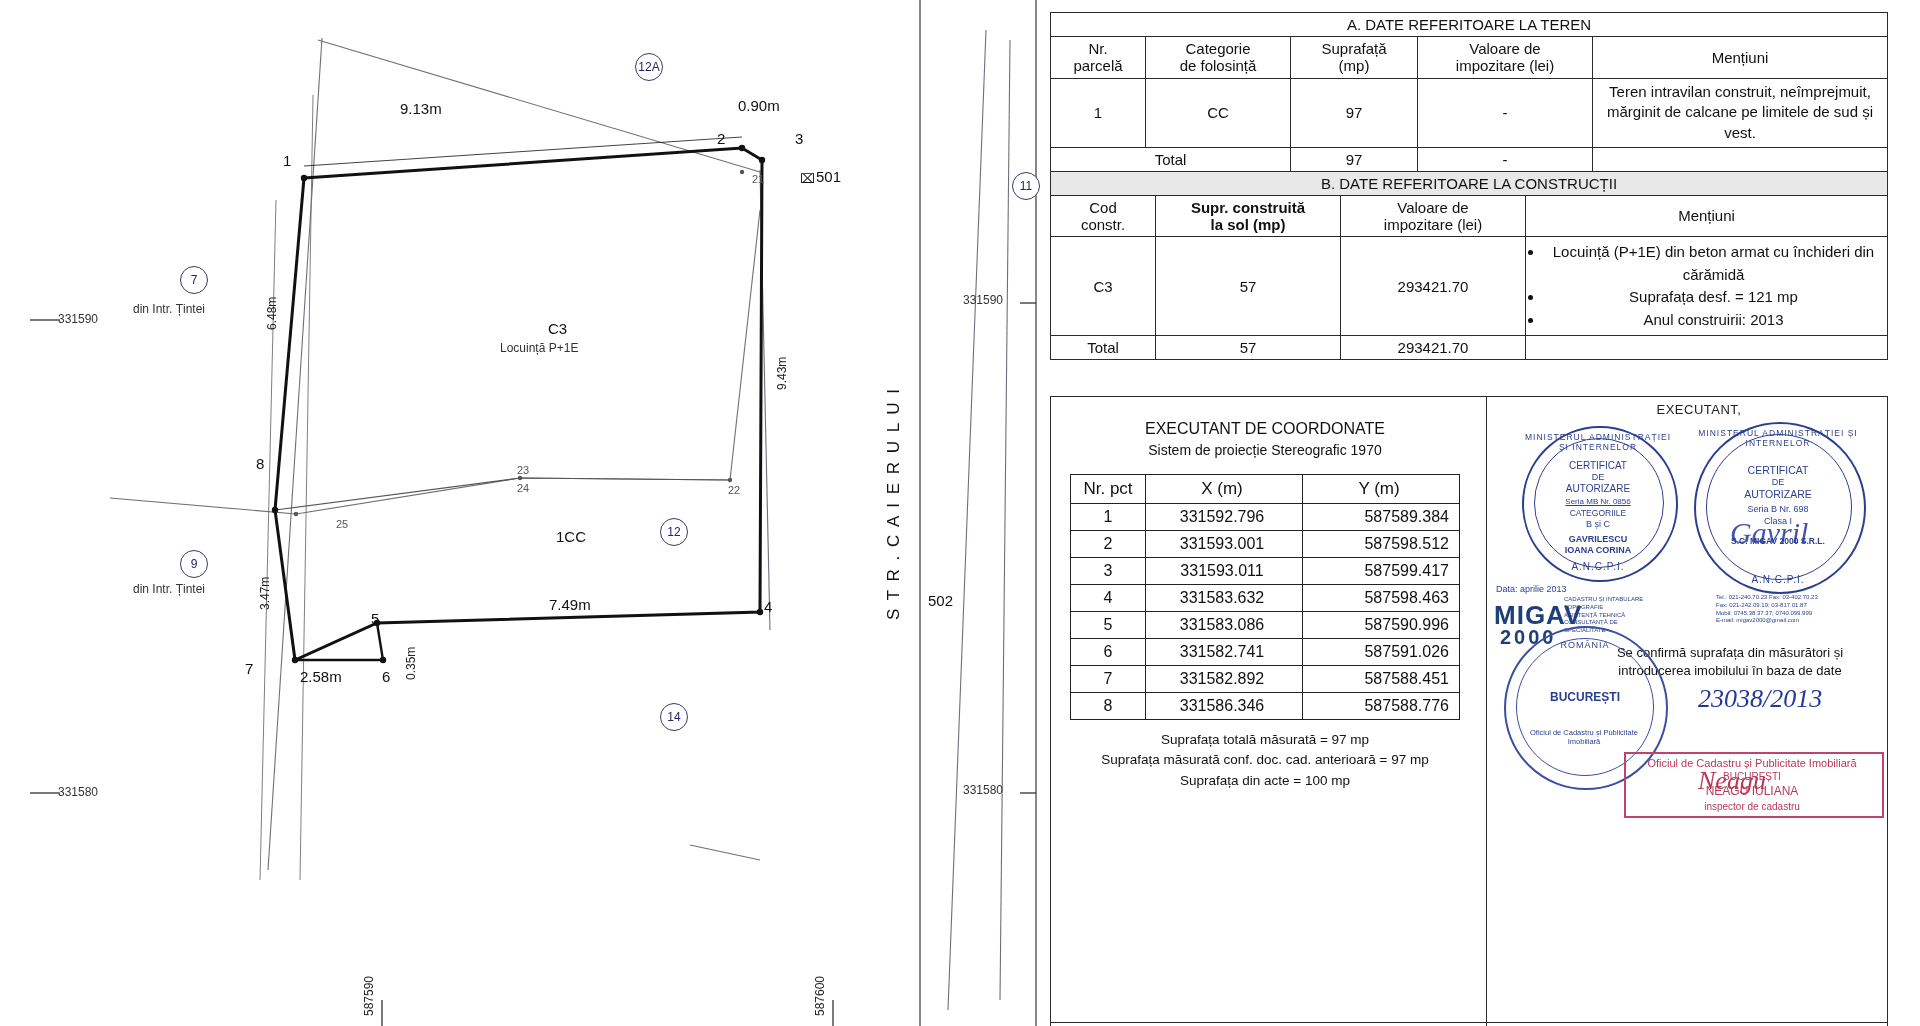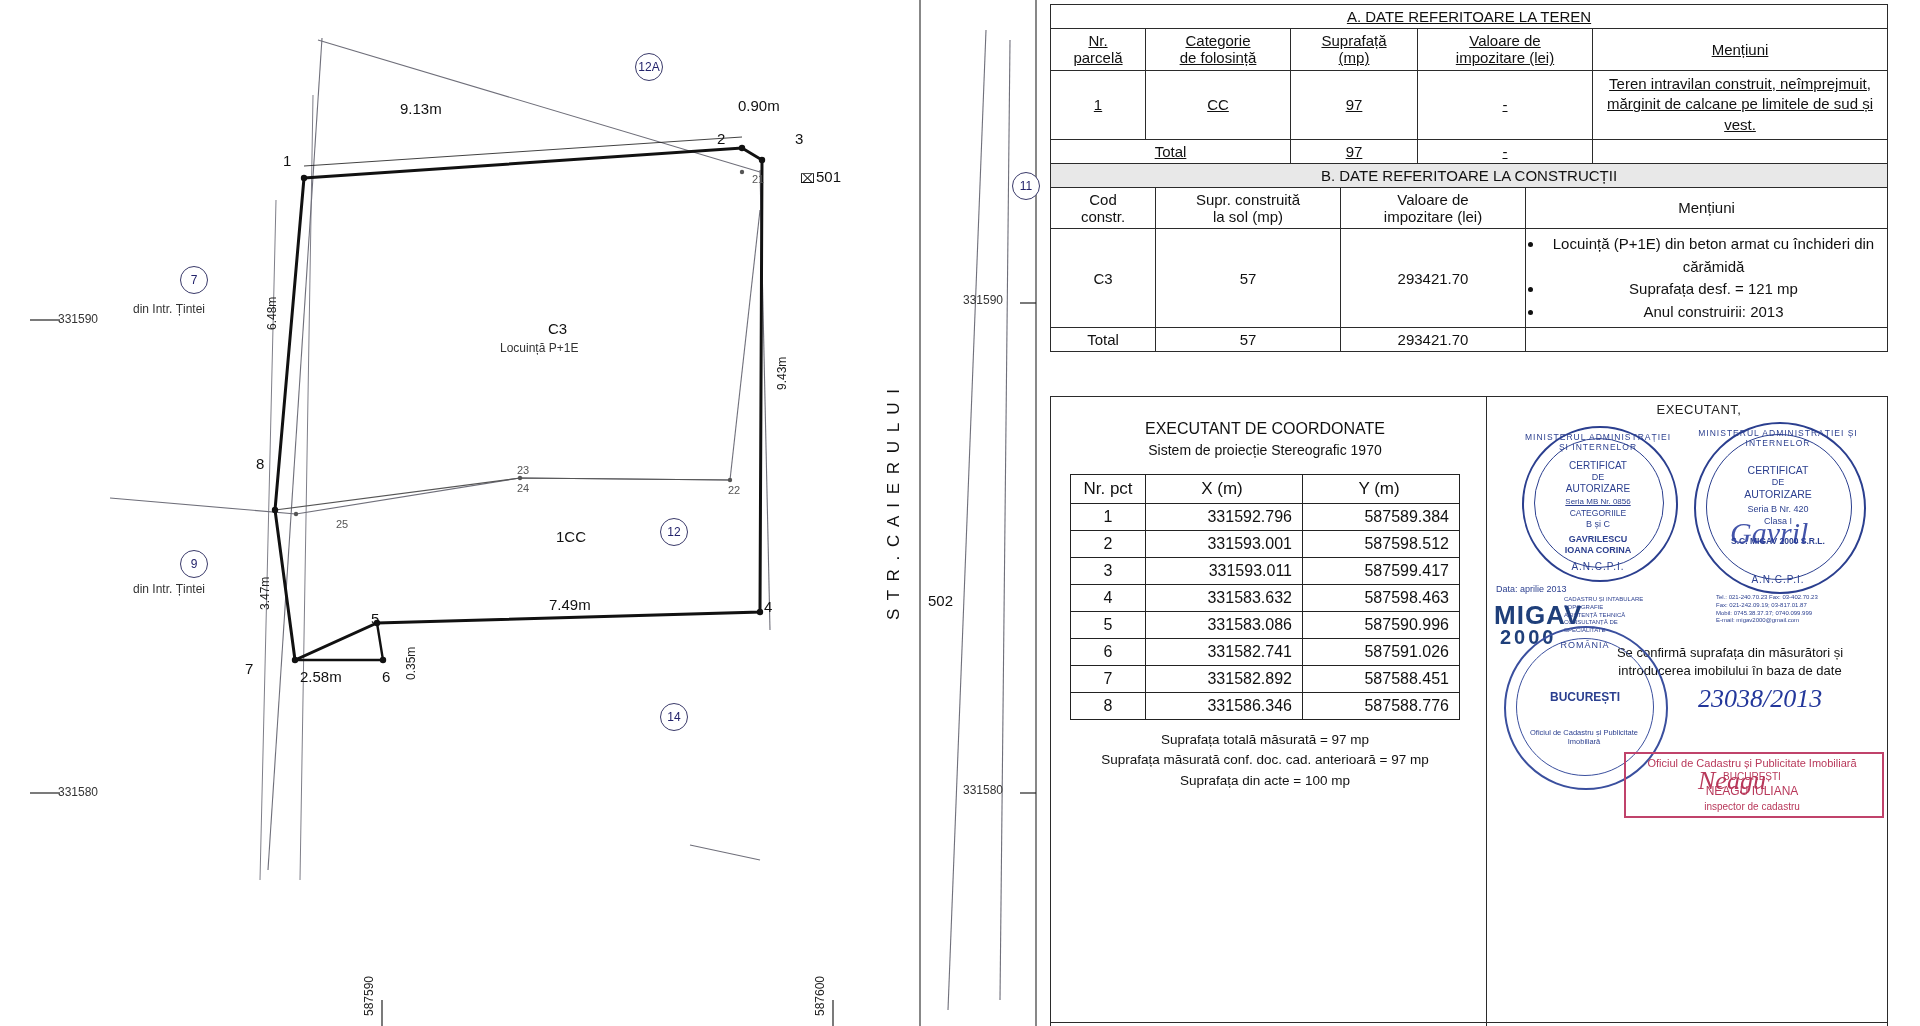--- a/index.html
+++ b/index.html
@@ -32,21 +32,21 @@
   .bul{text-align:left;font-size:14px;line-height:1.5;padding:6px 8px 6px 26px;}
   .bul ul{margin:0;padding-left:14px;}
 
   
   #coordwrap{position:absolute;left:12px;top:406px;width:430px;text-align:center;}
   .inv-t1{font-size:16px;margin-top:14px;}
   .inv-t2{font-size:14px;margin-top:4px;}
   #coordtbl{margin:16px auto 0 auto;border-collapse:collapse;}
   #coordtbl td,#coordtbl th{border:1px solid #222;font-size:16px;padding:4px 6px;font-weight:normal;}
   #coordtbl th{font-size:17px;}
-  .cx{width:140px;text-align:right;padding-right:10px !important;}
+  .cx{width:140px;text-align:center;padding-right:10px !important;}
   .cy{width:140px;text-align:right;padding-right:10px !important;}
   .cn{width:62px;text-align:center;}
   .totals{font-size:13.5px;line-height:1.5;margin-top:10px;text-align:center;}
 
   
   #exec{position:absolute;left:452px;top:398px;width:418px;height:620px;}
   .exec-title{font-size:13px;text-align:center;letter-spacing:.5px;color:#222;}
   .stamp-ring{position:absolute;border:2px solid #2b3f8f;border-radius:50%;}
   .st-txt{position:absolute;color:#2b3f8f;font-size:9px;text-align:center;line-height:1.25;}
   .rot{position:absolute;font-size:8.5px;color:#2b3f8f;letter-spacing:1px;}
@@ -155,21 +155,21 @@
   <div class="plan-label sm" style="left:58px;top:312px;">331590</div>
   <div class="plan-label sm" style="left:58px;top:785px;">331580</div>
   <div class="plan-label sm" style="left:963px;top:293px;">331590</div>
   <div class="plan-label sm" style="left:963px;top:783px;">331580</div>
   <div class="vlabel" style="left:362px;top:1016px;">587590</div>
   <div class="vlabel" style="left:813px;top:1016px;">587600</div>
 </div>
 
 <div id="right">
 
-  <table class="tbl" style="margin-top:4px;text-decoration:underline;">
+  <table class="tbl" style="margin-top:12px;">
     <tbody>
         <tr>
           <td class="sect-title" colspan="5">A. DATE REFERITOARE LA TEREN</td>
         </tr>
     <tr>
       <td class="hdr" style="width:86px;">
         <span>Nr.</span><br>
         <span>parcelă</span>
       </td>
       <td class="hdr" style="width:136px;">
@@ -205,21 +205,21 @@
   <table class="tbl" style="margin-top:-1px;">
     <tbody>
         <tr>
           <td class="sect-title grey" colspan="4">B. DATE REFERITOARE LA CONSTRUCȚII</td>
         </tr>
     <tr>
       <td class="hdr" style="width:96px;">
         <span>Cod</span><br>
         <span>constr.</span>
       </td>
-      <td class="hdr" style="width:176px;">
+      <td class="hdr" style="width:176px;font-weight:bold;">
         <span>Supr. construită</span><br>
         <span>la sol (mp)</span>
       </td>
       <td class="hdr" style="width:176px;">
         <span>Valoare de</span><br>
         <span>impozitare (lei)</span>
       </td>
       <td class="hdr">Mențiuni</td>
     </tr>
     <tr>
@@ -324,21 +324,21 @@
     <div class="st-txt" style="left:50px;top:136px;width:116px;font-size:9px;font-weight:bold;">GAVRILESCU</div>
     <div class="st-txt" style="left:46px;top:147px;width:124px;font-size:9px;font-weight:bold;">IOANA CORINA</div>
     <div class="rot" style="left:30px;top:34px;width:156px;text-align:center;">MINISTERUL ADMINISTRAȚIEI ȘI INTERNELOR</div>
     <div class="rot" style="left:56px;top:163px;width:104px;text-align:center;font-size:10px;">A.N.C.P.I.</div>
 
     <div class="stamp-ring" style="left:204px;top:24px;width:168px;height:168px;"></div>
     <div class="stamp-ring" style="left:216px;top:36px;width:144px;height:144px;border-width:1px;"></div>
     <div class="st-txt" style="left:236px;top:66px;width:104px;font-size:10.5px;">CERTIFICAT</div>
     <div class="st-txt" style="left:236px;top:79px;width:104px;">DE</div>
     <div class="st-txt" style="left:232px;top:90px;width:112px;font-size:10.5px;">AUTORIZARE</div>
-    <div class="st-txt" style="left:228px;top:106px;width:120px;font-size:9px;">Seria B  Nr. 420</div>
+    <div class="st-txt" style="left:228px;top:106px;width:120px;font-size:9px;">Seria B  Nr. 698</div>
     <div class="st-txt" style="left:240px;top:118px;width:96px;font-size:9px;">Clasa I</div>
     <div class="st-txt" style="left:216px;top:138px;width:144px;font-size:8.5px;font-weight:bold;">S.C. MIGAV 2000 S.R.L.</div>
     <div class="rot" style="left:202px;top:30px;width:172px;text-align:center;">MINISTERUL ADMINISTRAȚIEI ȘI INTERNELOR</div>
     <div class="rot" style="left:238px;top:176px;width:100px;text-align:center;font-size:10px;">A.N.C.P.I.</div>
 
     <div class="fineprint" style="left:6px;top:186px;font-size:9px;">Data: aprilie 2013</div>
     <div class="migav" style="left:4px;top:202px;font-size:26px;letter-spacing:1px;">MIGAV</div>
     <div class="migav" style="left:10px;top:228px;font-size:20px;letter-spacing:3px;">2000</div>
     <div class="fineprint" style="left:74px;top:198px;width:92px;white-space:pre-line;">CADASTRU ȘI INTABULARE
 TOPOGRAFIE

